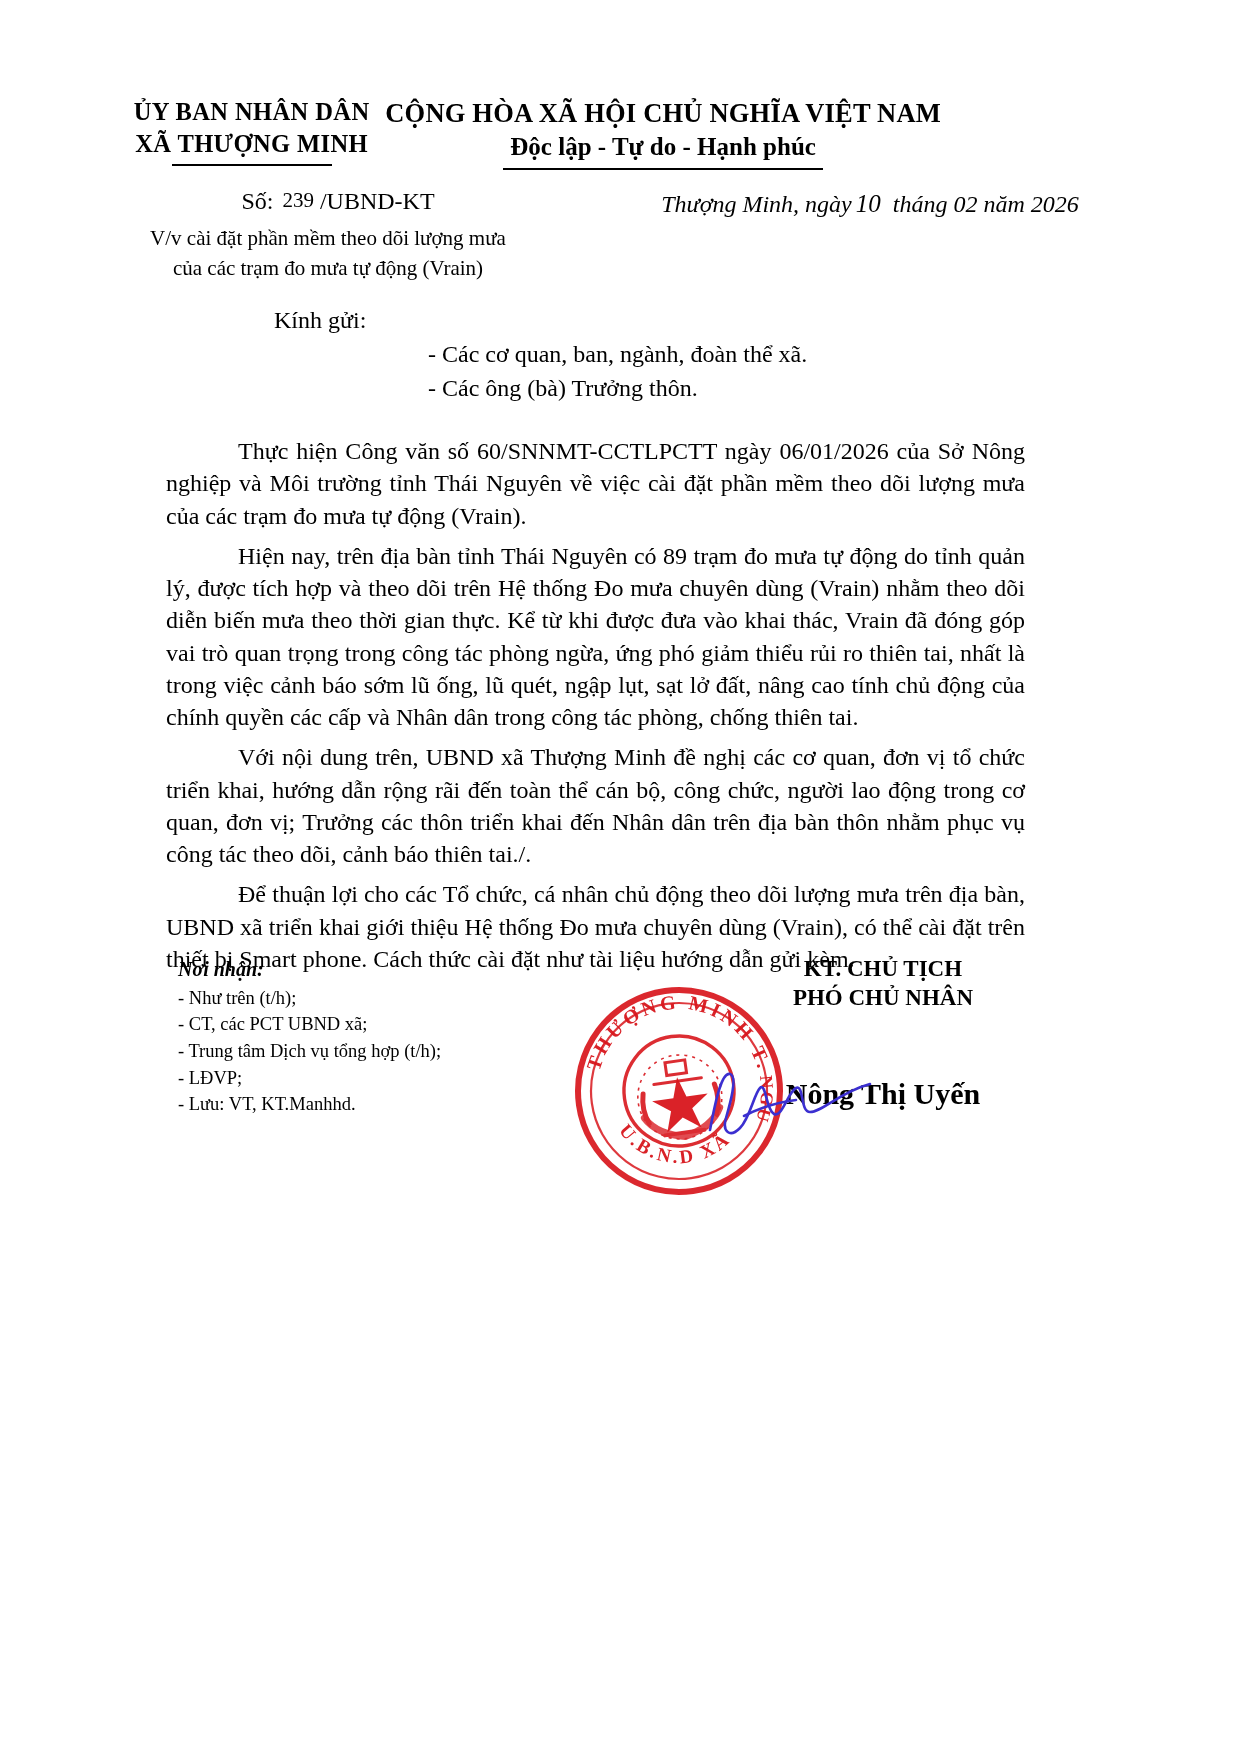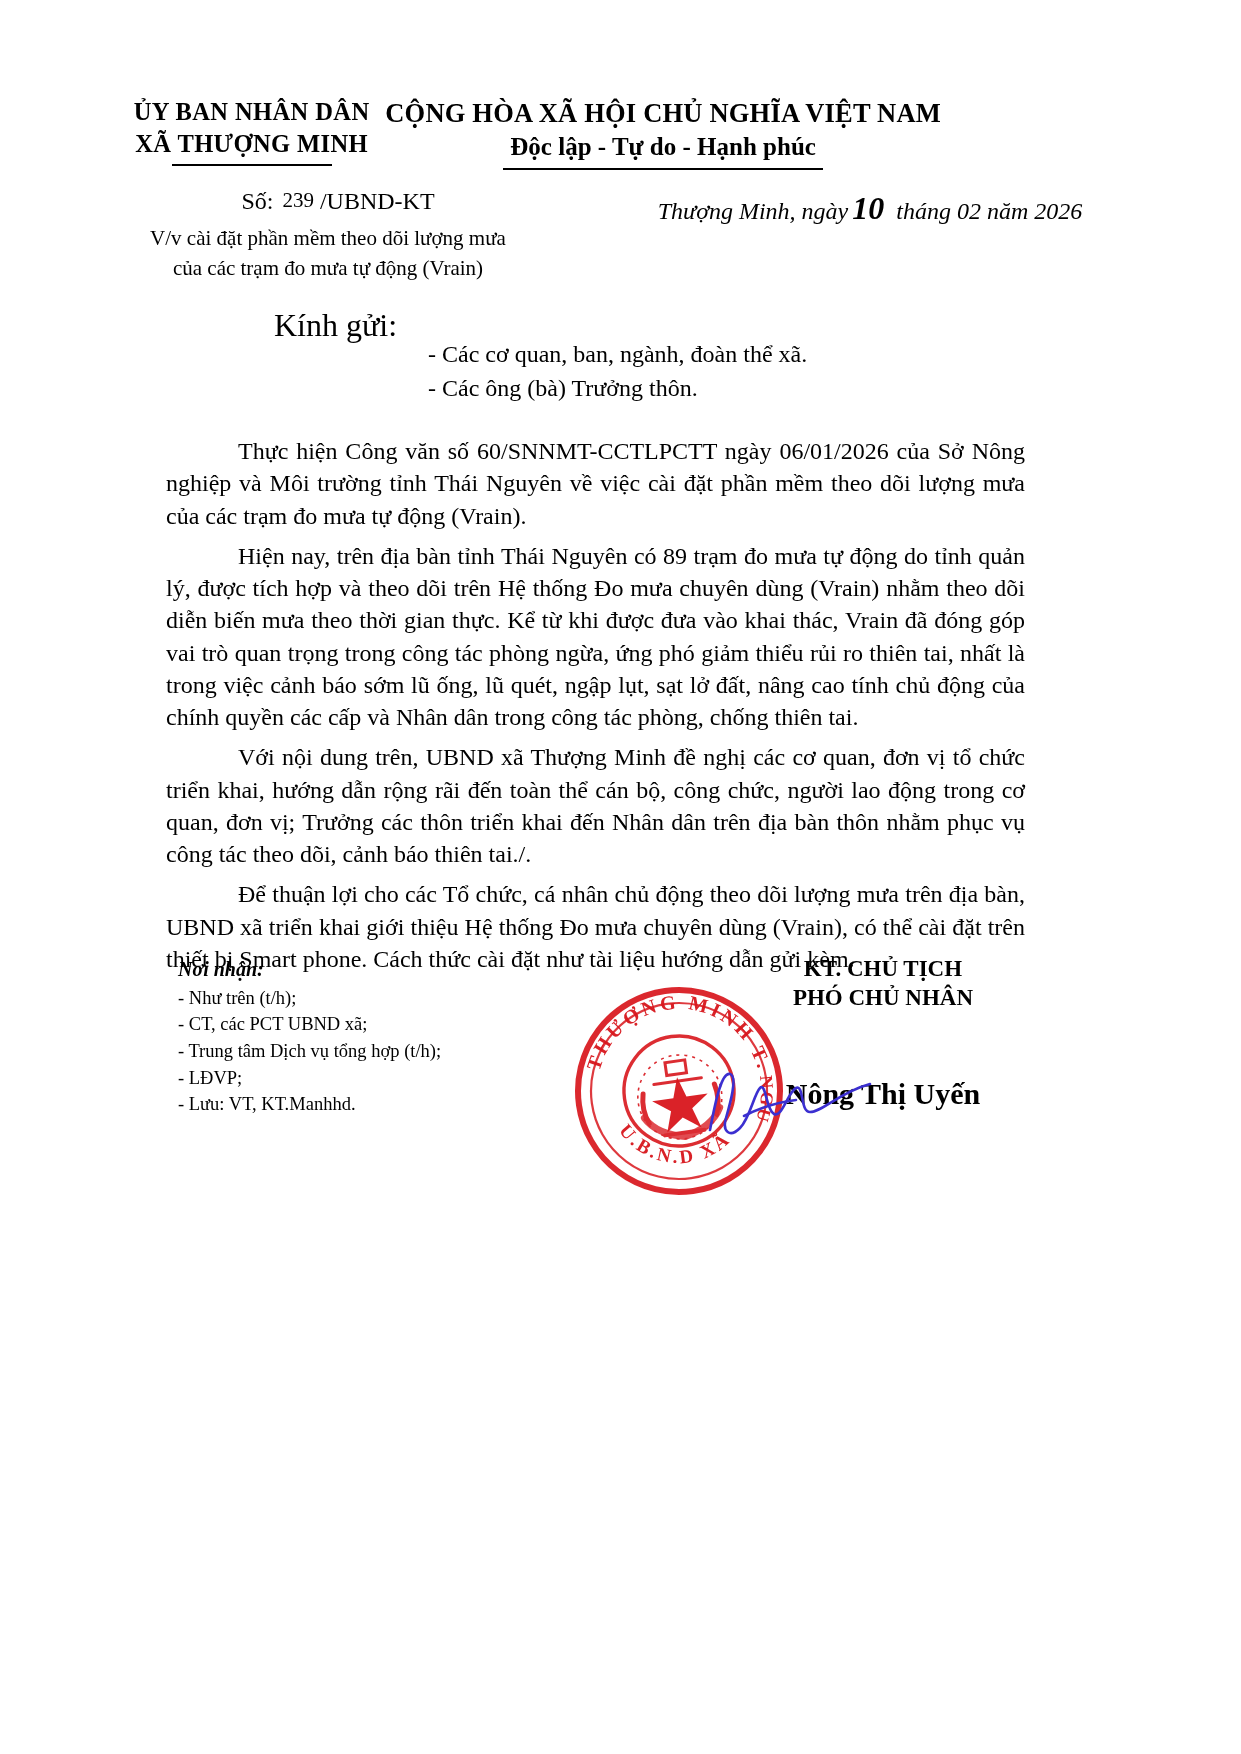--- a/index.html
+++ b/index.html
@@ -109,29 +109,29 @@
   .datetext {
     position: absolute;
     top: 190px;
     left: 560px;
     width: 620px;
     text-align: center;
     font-style: italic;
     font-size: 24px;
     white-space: nowrap;
   }
-  .datetext .d-day { font-size: 32px; padding: 0 4px; font-weight: bold; }
+  .datetext .d-day { font-size: 25px; padding: 0 4px; }
   .datetext .d-sp { display: inline-block; width: 8px; }
 
   
   .kinhgui {
     position: absolute;
     top: 307px;
     left: 274px;
-    font-size: 32px;
+    font-size: 24px;
   }
   .recipients {
     position: absolute;
     top: 337px;
     left: 428px;
     font-size: 24px;
     line-height: 1.42;
   }
   .recipients div { white-space: nowrap; }
 

